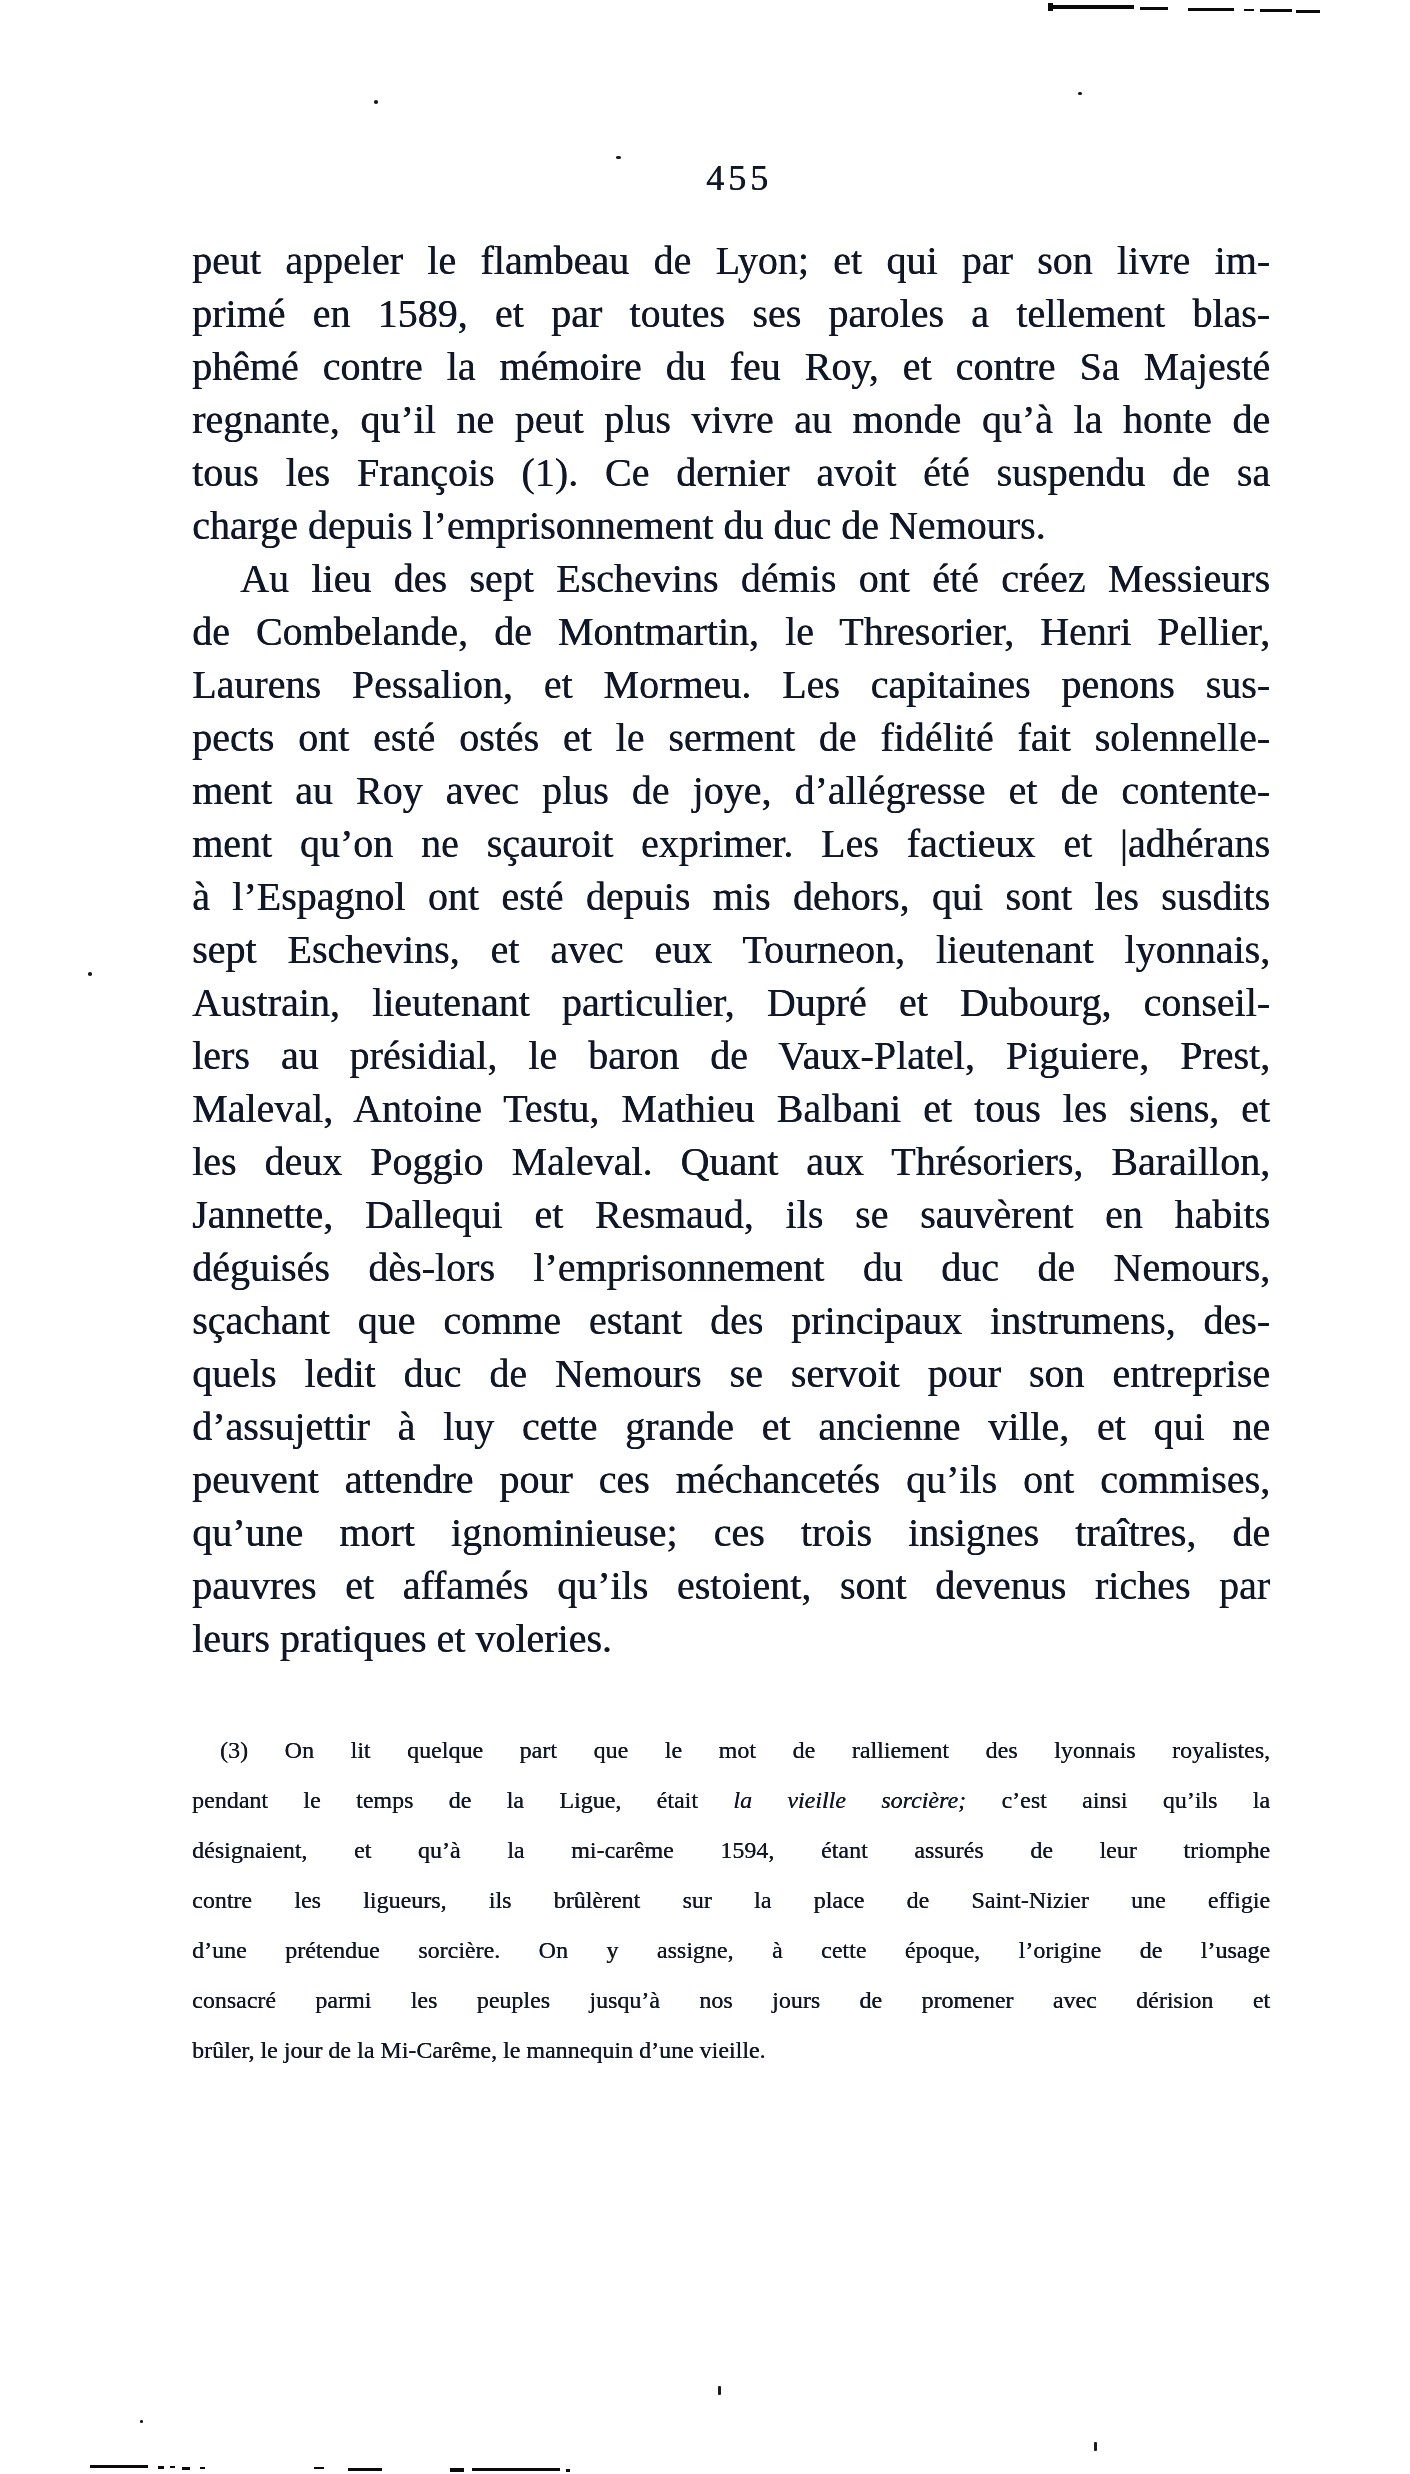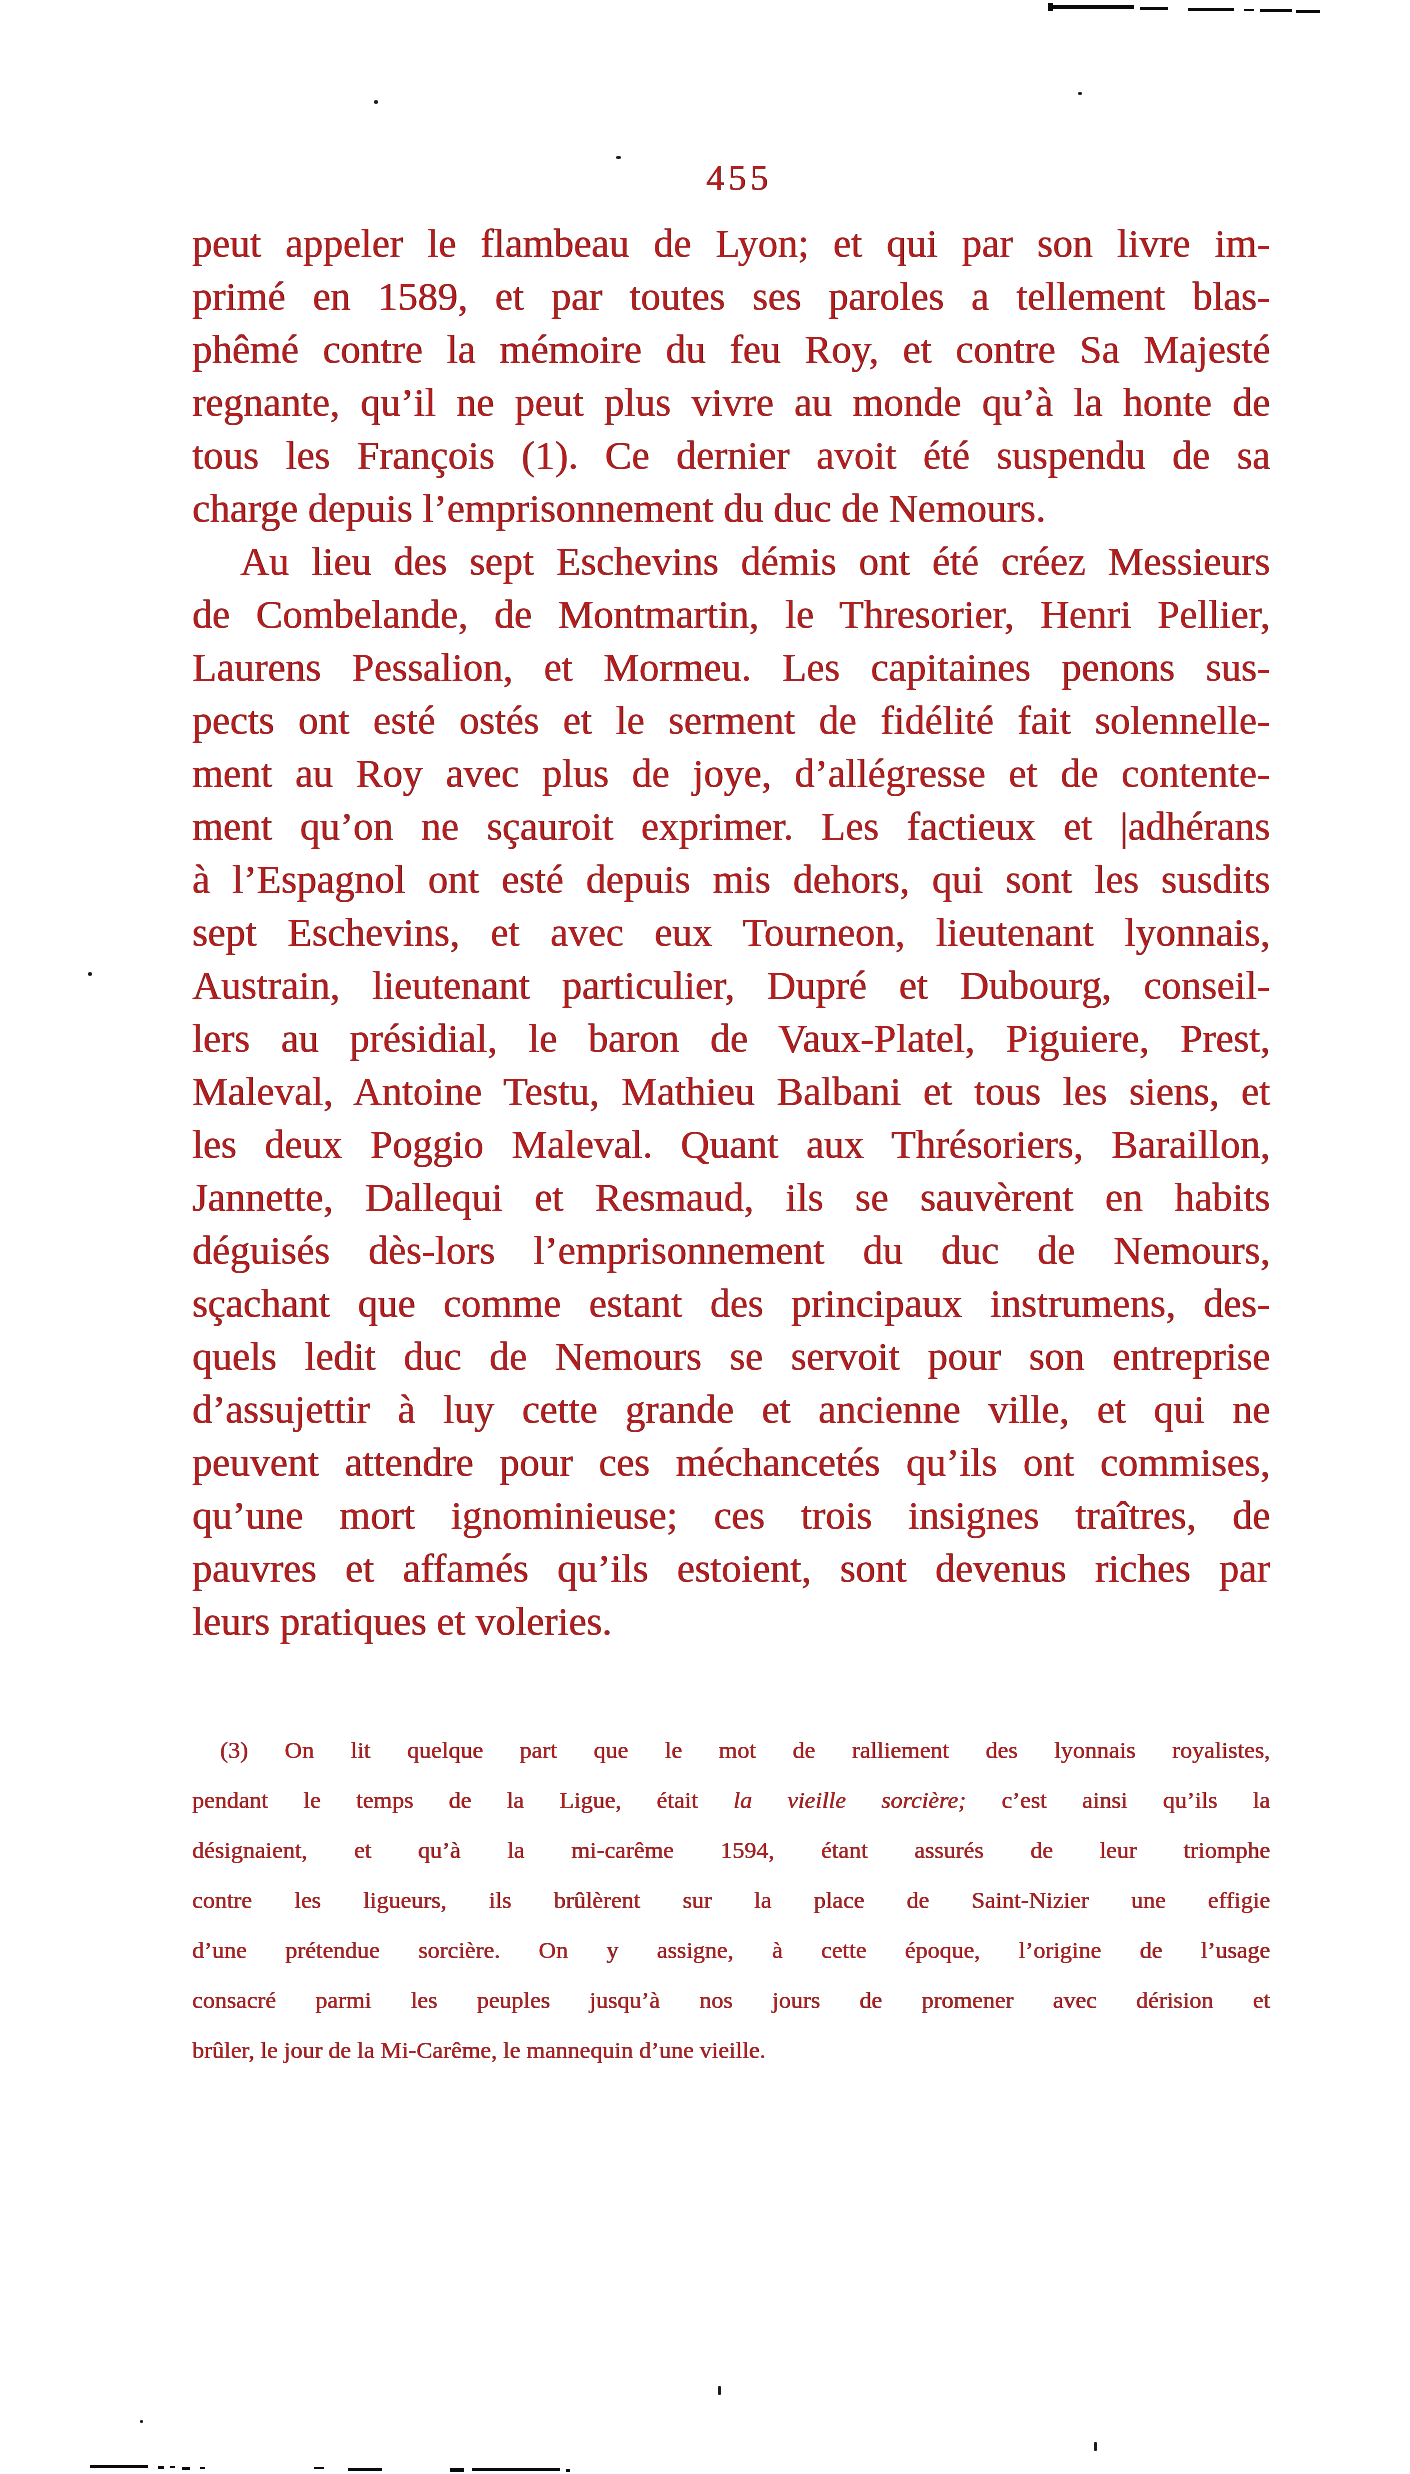--- a/index.html
+++ b/index.html
@@ -2,39 +2,39 @@
 <html><head>
 <meta charset="utf-8">
 <style>
   html,body { margin:0; padding:0; background:#e8e8e8; }
   .page {
     position: relative;
     width: 1410px;
     height: 2474px;
     background: #ffffff;
     font-family: "Liberation Serif", "DejaVu Serif", serif;
-    color: #b91c1c;
+    color: #0f172a;
     overflow: hidden;
   }
   
   .pagenum {
     position: absolute;
     top: 160px;
     left: 200px;
     width: 1078px;
     text-align: center;
     font-size: 36px;
     letter-spacing: 4px;
     line-height: 36px;
     text-shadow: 0.4px 0.2px 0 #101010;
   }
   
   .main-text {
     position: absolute;
-    top: 217px;
+    top: 234px;
     left: 192px;
     width: 1078px;
     font-size: 40px;
     text-shadow: 0.4px 0.2px 0 #101010;
   }
   .main-text .line {
     height: 53px;
     line-height: 53px;
     white-space: nowrap;
     text-align: justify;

